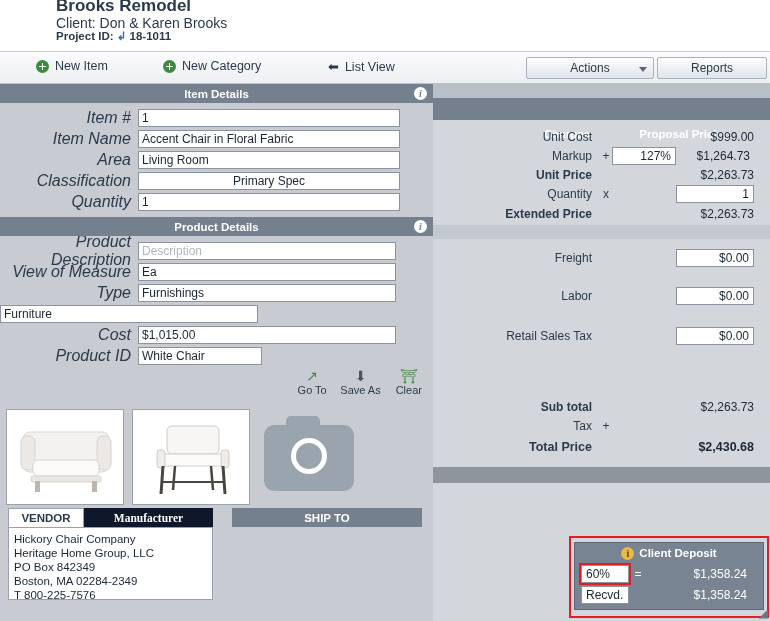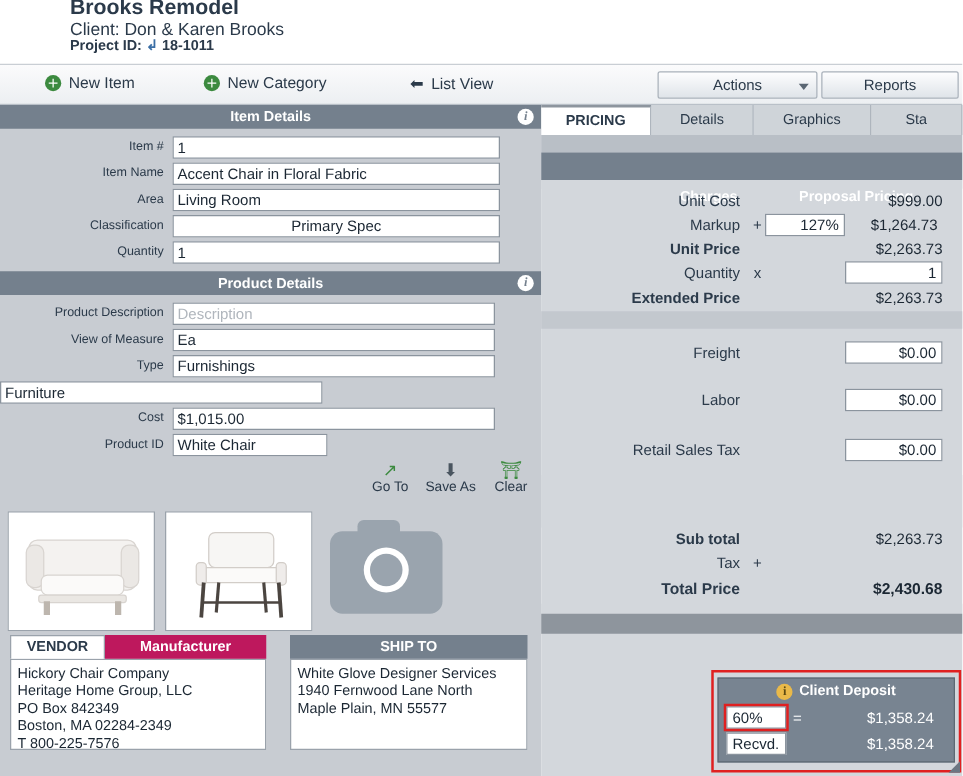--- a/index.html
+++ b/index.html
@@ -83,21 +83,21 @@
     font-family: "Liberation Serif", serif;
   }
   .left-col {
     position: absolute; left: 0; top: 84px; width: 433px; height: 537px;
     background: #c8ccd2;
   }
   .form-rows { background: #c8ccd2; padding: 4px 0 5px 0; }
   .frow { display: flex; align-items: center; height: 21px; }
   .flabel {
     width: 138px; text-align: right; padding-right: 7px;
-    font-size: 10px; color: #2b3a4a;
+    font-size: 16px; color: #2b3a4a; font-style: italic;
   }
   .finput {
     height: 18px; border: 1px solid #8b949e; background: #ffffff;
     font-size: 12px; color: #1b2733; padding: 0 3px; line-height: 16px;
     font-family: "Liberation Sans", sans-serif;
   }
   .finput.ph { color: #b0b6bd; }
 
   .pd-actions { display: flex; gap: 0; padding: 2px 0 4px 142px; }
   .pd-act { width: 56px; text-align: center; font-size: 11px; color: #2b3a4a; cursor: pointer; }
@@ -130,21 +130,21 @@
   .chair-b { position: absolute; left: 16px; top: 10px; width: 88px; height: 78px; }
 
   
   .vs-wrap { position: absolute; left: 0; top: 424px; width: 433px; height: 113px; }
   .tabrow { display: flex; height: 19px; }
   .vtab {
     font-size: 11.5px; font-weight: bold; display: flex; align-items: center;
     justify-content: center; cursor: pointer;
   }
   .vtab.active { background: #ffffff; color: #2b3a4a; border: 1px solid #9aa2ab; border-bottom: none; }
-  .vtab.inactive { background: #be185d; color: #ffffff; }
+  .vtab.inactive { background: #0f172a; color: #ffffff; font-family: Liberation Serif, serif; }
   .addr-box {
     background: #ffffff; border: 1px solid #9aa2ab;
     font-size: 11.5px; color: #1b2733; line-height: 14px; padding: 4px 5px;
     overflow: hidden;
   }
 
   
   .right-col {
     position: absolute; left: 433px; top: 84px; width: 337px; height: 537px;
     background: #d3d7dc;
@@ -345,37 +345,26 @@
           <div>Heritage Home Group, LLC</div>
           <div>PO Box 842349</div>
           <div>Boston, MA 02284-2349</div>
           <div>T 800-225-7576</div>
         </div>
       </div>
       <div style="position:absolute; left:232px; top:0; width:190px;">
         <div class="panel-title" style="height:19px;">
           <span>SHIP TO</span>
         </div>
-        <div class="addr-box" style="height:73px;">
-          <div>White Glove Designer Services</div>
-          <div>1940 Fernwood Lane North</div>
-          <div>Maple Plain, MN 55577</div>
-        </div>
       </div>
     </div>
   </div>
 
   <div class="right-col">
 
-    <div class="tabs-top">
-      <div class="rtab active" style="width:88px;">PRICING</div>
-      <div class="rtab inactive" style="width:82px;">Details</div>
-      <div class="rtab inactive" style="width:94px;">Graphics</div>
-      <div class="rtab inactive" style="width:73px;">Sta</div>
-    </div>
 
     <div style="height:14px; background:#b9bfc6;"></div>
 
     <div class="charge-hdr">
       <div style="width:167px; justify-content:flex-end; padding-right:10px;">Charges</div>
       <div style="width:170px; justify-content:center;">Proposal Pricing</div>
     </div>
 
     <div style="height:7px; background:#d3d7dc;"></div>
 

